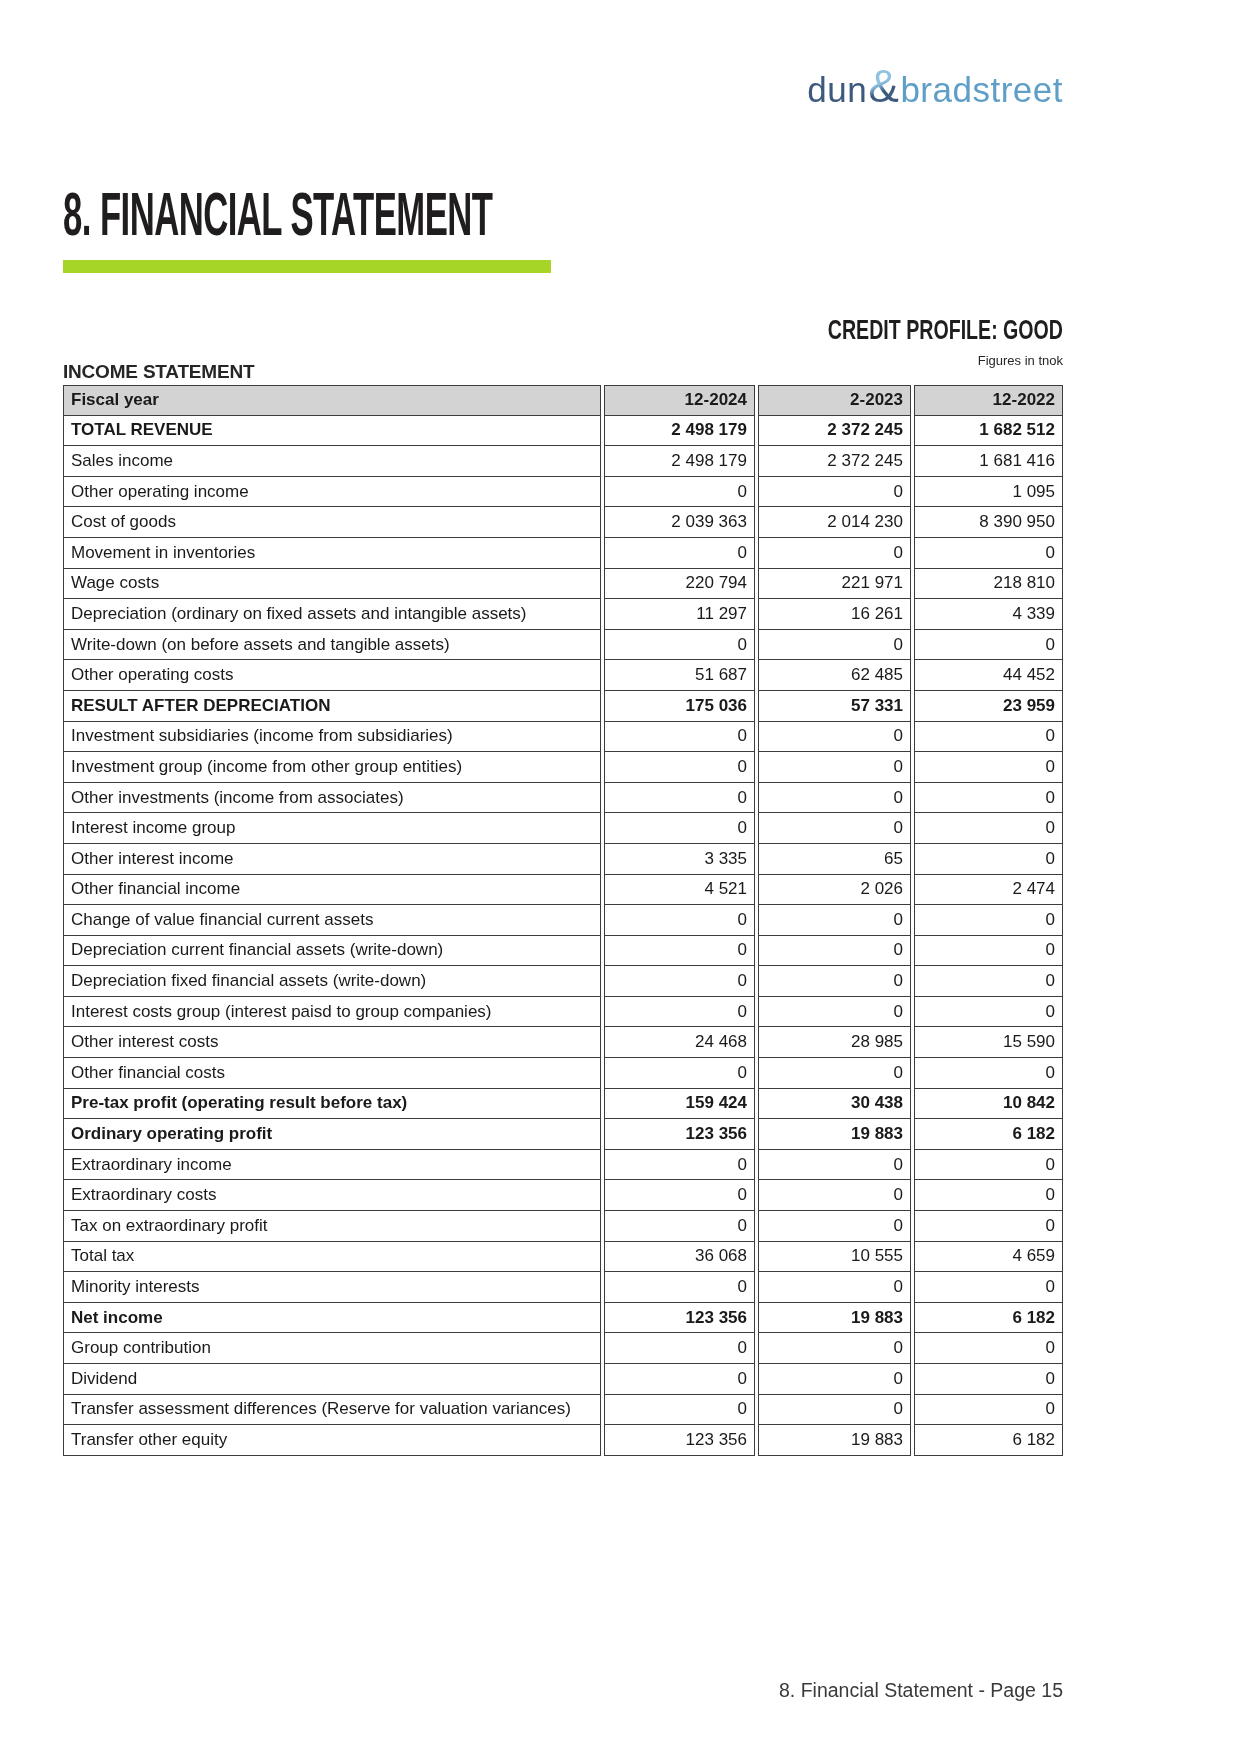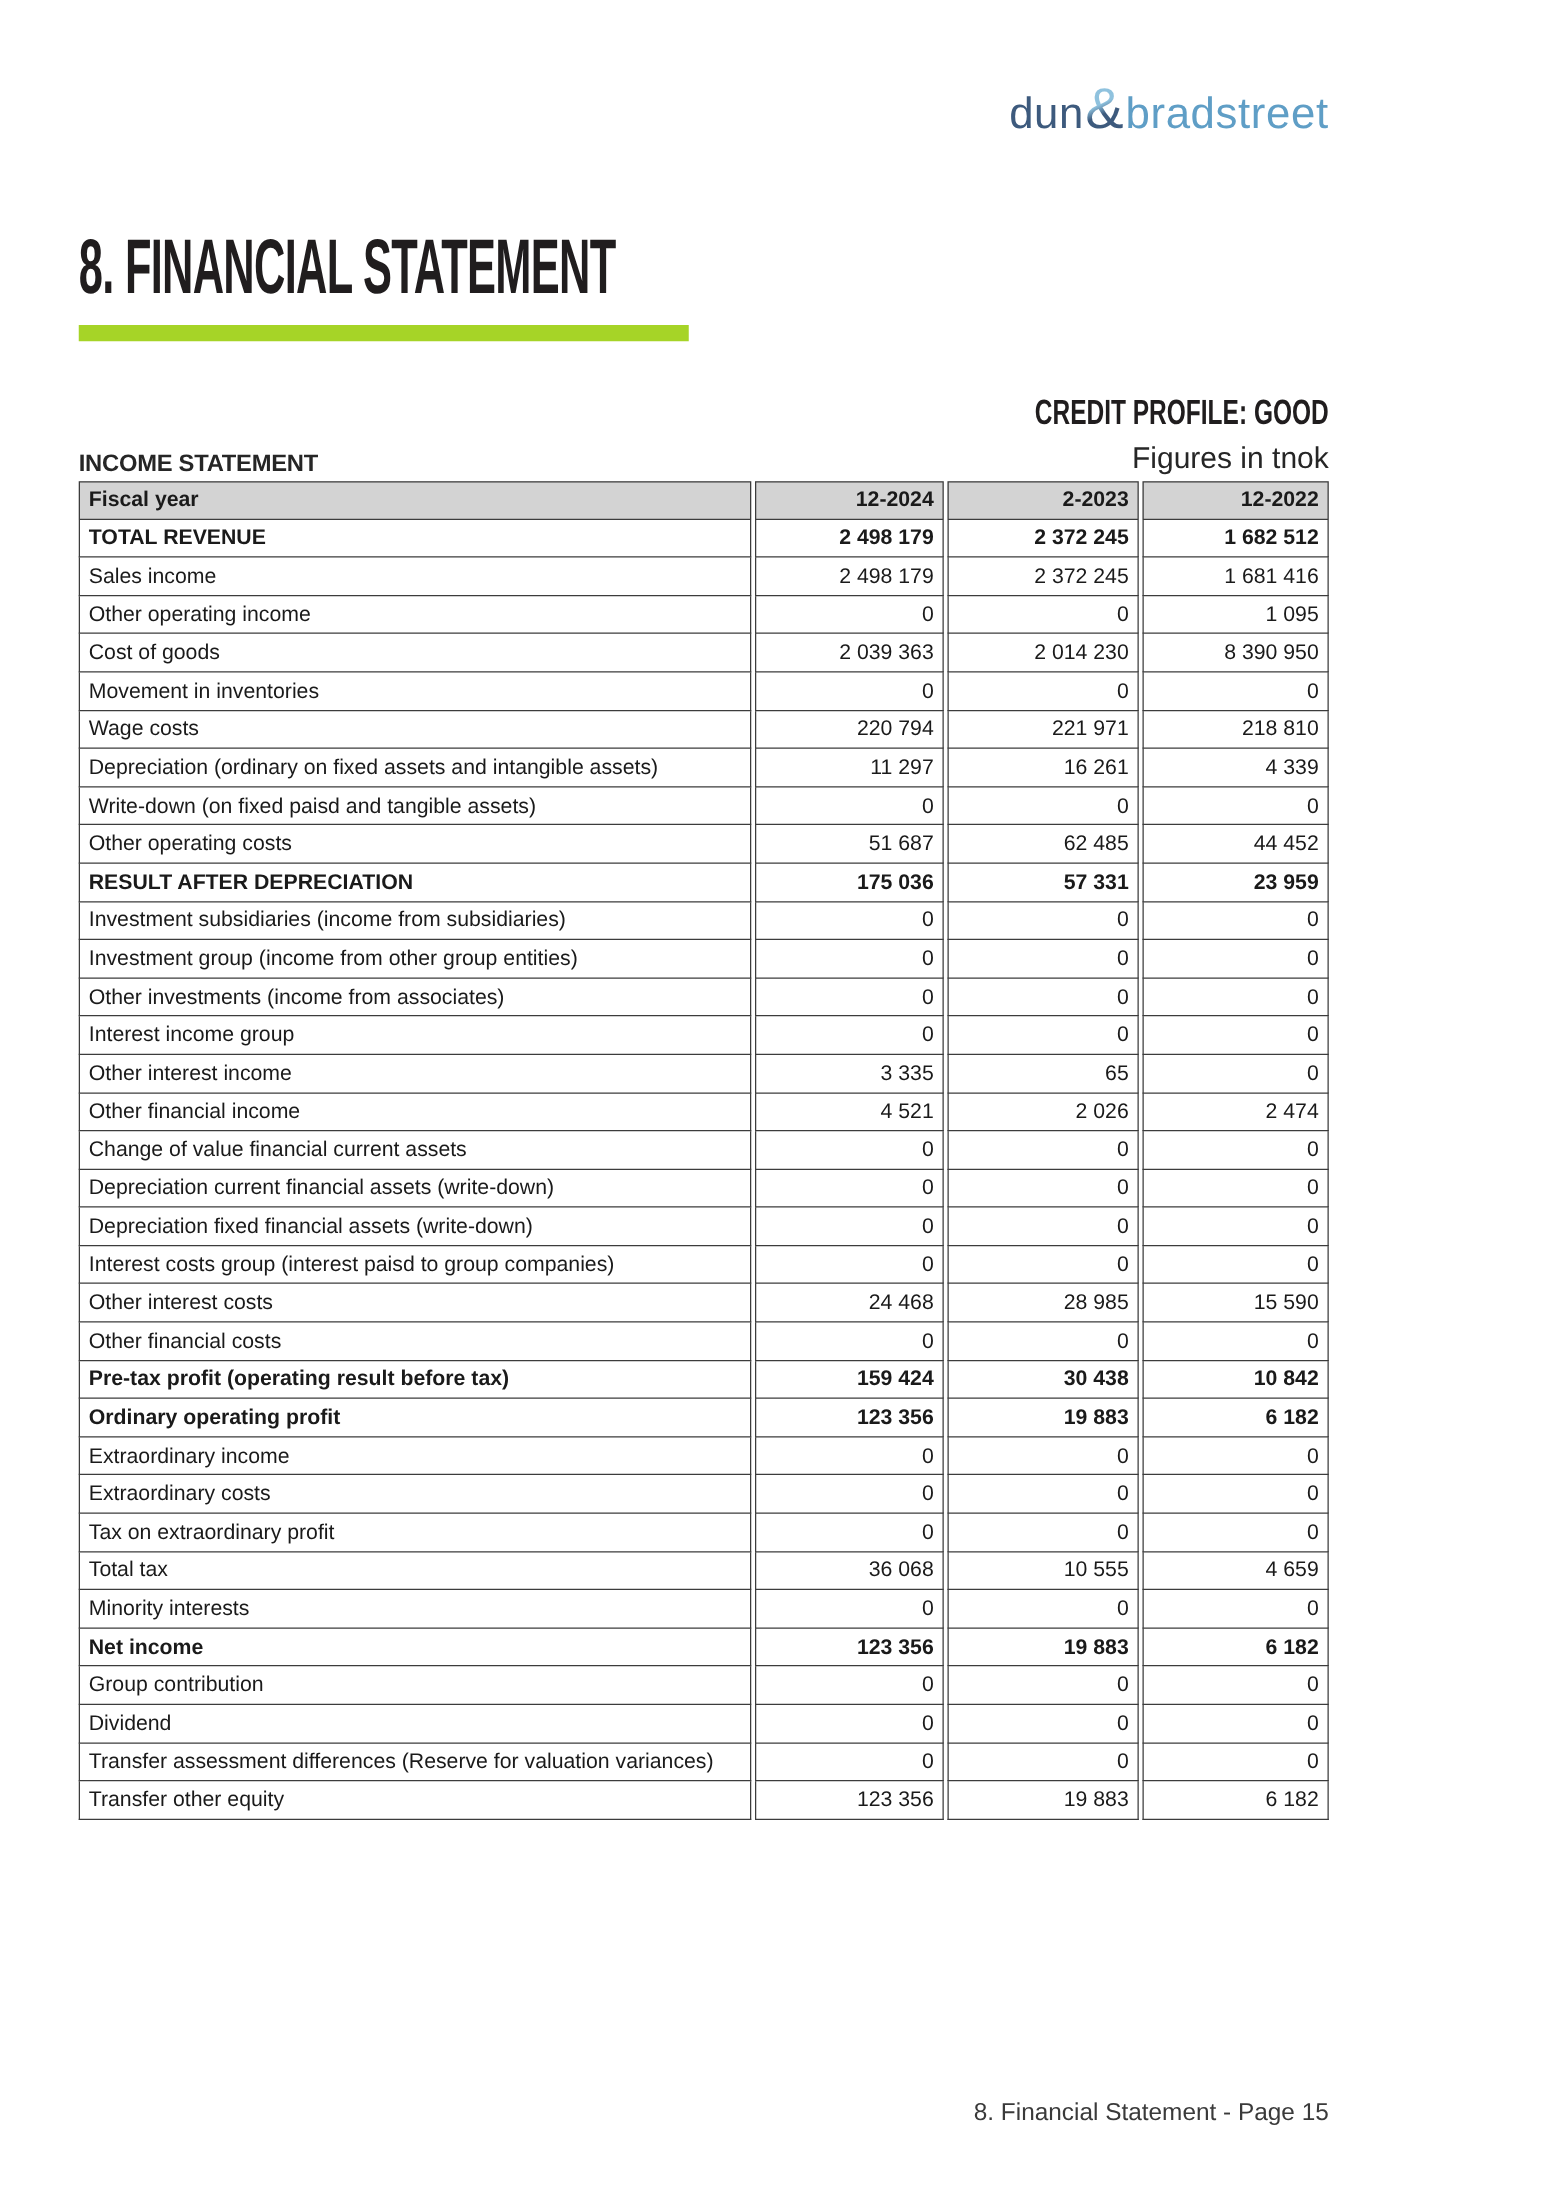--- a/index.html
+++ b/index.html
@@ -80,21 +80,21 @@
     top: 361px;
     font-size: 19px;
     font-weight: bold;
     letter-spacing: -0.2px;
     color: #262626;
   }
   .units-note {
     position: absolute;
     right: 178px;
     top: 353px;
-    font-size: 24px;
+    font-size: 13px;
     color: #262626;
   }
 
   
   table.fin {
     position: absolute;
     left: 60px;
     top: 385px;
     width: 1006px;
     border-collapse: separate;
@@ -201,21 +201,21 @@
     <td class="num">221 971</td>
     <td class="num">218 810</td>
   </tr>
         <tr>
     <td>Depreciation (ordinary on fixed assets and intangible assets)</td>
     <td class="num">11 297</td>
     <td class="num">16 261</td>
     <td class="num">4 339</td>
   </tr>
         <tr>
-    <td>Write-down (on fixed paisd and tangible assets)</td>
+    <td>Write-down (on before assets and tangible assets)</td>
     <td class="num">0</td>
     <td class="num">0</td>
     <td class="num">0</td>
   </tr>
         <tr>
     <td>Other operating costs</td>
     <td class="num">51 687</td>
     <td class="num">62 485</td>
     <td class="num">44 452</td>
   </tr>

